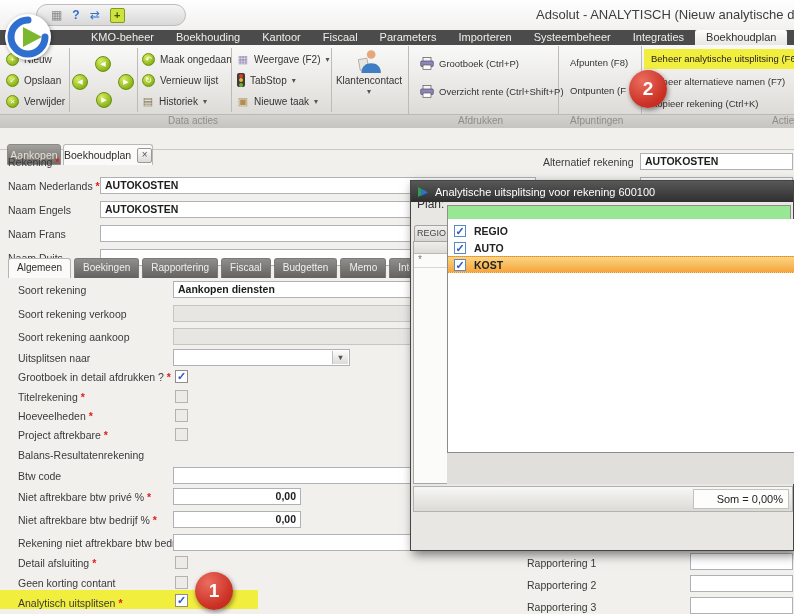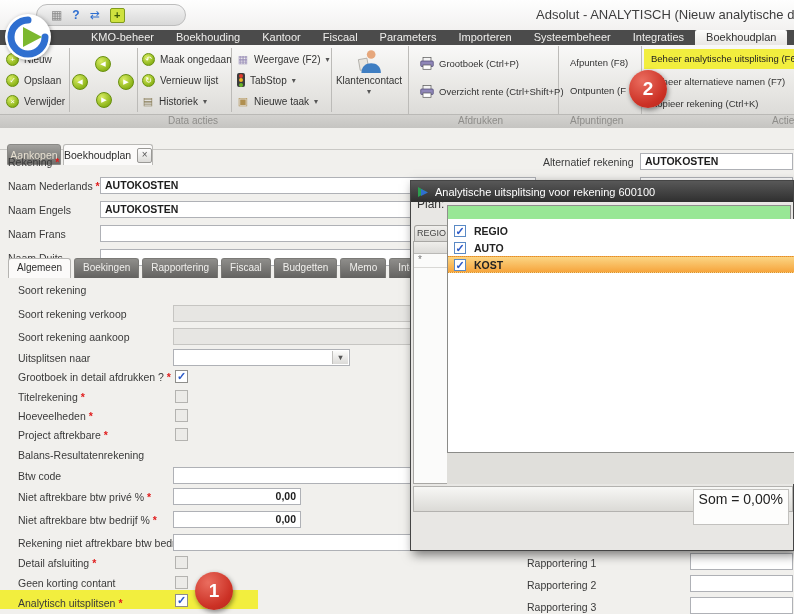--- a/index.html
+++ b/index.html
@@ -61,21 +61,21 @@
   .side-tab{position:absolute;left:3px;top:44px;width:35px;height:16px;background:linear-gradient(#f0efec,#d7d6d3);border:1px solid #a5a4a1;border-bottom:none;border-radius:3px 3px 0 0;font-size:9px;line-height:15px;text-align:center;color:#444;overflow:hidden;box-sizing:border-box}
   .side-grid{position:absolute;left:2px;top:60px;width:36px;height:243px;background:#fbfbfa;border:1px solid #a8a7a4;box-sizing:border-box}
   .side-grid .hdr{height:11px;background:linear-gradient(#efeeeb,#dcdbd8);border-bottom:1px solid #bab9b6}
   .side-grid .newrow{height:13px;border-bottom:1px solid #d9d8d5;font-size:10px;color:#777;padding-left:4px;line-height:12px}
   .drop-panel{position:absolute;left:36px;top:38px;width:348px;height:234px;background:#fff;border-left:1px solid #8b8b88;border-bottom:1px solid #8b8b88;box-sizing:border-box}
   .gray-strip{position:absolute;left:36px;top:272px;width:348px;height:31px;background:#e0dfdb}
   .opt{position:absolute;left:0;width:100%;height:17px;display:flex;align-items:center;gap:8px;padding-left:6px;box-sizing:border-box;font-size:10.5px;font-weight:bold;color:#222}
   .opt .cb{position:static;width:12px;height:12px;flex:none;background:#fff;border:1px solid #5a8ac5}
   .opt.hl{background:linear-gradient(#fbd584,#f6a53d);border-top:1px dotted #dd8f2f;border-bottom:1px dotted #dd8f2f}
   .dlg-footer{position:absolute;left:2px;top:305px;width:380px;height:26px;background:linear-gradient(#f7f7f5,#dbdad6);border:1px solid #b3b2af;box-sizing:border-box}
-  .som-box{position:absolute;right:3px;top:2px;width:96px;height:36px;background:#fdfdfc;border:1px solid #c2c1be;box-sizing:border-box;font-size:14px;color:#222;text-align:right;line-height:18px;padding-right:5px}
+  .som-box{position:absolute;right:3px;top:2px;width:96px;height:20px;background:#fdfdfc;border:1px solid #c2c1be;box-sizing:border-box;font-size:11px;color:#222;text-align:right;line-height:18px;padding-right:5px}
 </style>
 </head>
 <body>
 
 <div id="app">
 
   <div class="titlebar"></div>
   <svg class="logo" viewBox="0 0 48 48">
     <circle cx="24" cy="24" r="23" fill="#ffffff"></circle>
     <path d="M24 7a17 17 0 1 0 17 17" fill="none" stroke="#2f6fd0" stroke-width="7" stroke-linecap="round"></path>
@@ -227,20 +227,21 @@
     <span class="ftab active">Algemeen</span>
     <span class="ftab">Boekingen</span>
     <span class="ftab">Rapportering</span>
     <span class="ftab">Fiscaal</span>
     <span class="ftab">Budgetten</span>
     <span class="ftab">Memo</span>
     <span class="ftab">Inte</span>
   </div>
 
   <span class="flabel" style="left:18px;top:284px"><span>Soort rekening</span></span>
+  <div class="inp" style="left:173px;top:281px;width:360px">Aankopen diensten</div>
 
   <span class="flabel" style="left:18px;top:308px"><span>Soort rekening verkoop</span></span>
   <div class="inp dis" style="left:173px;top:305px;width:360px"></div>
 
   <span class="flabel" style="left:18px;top:331px"><span>Soort rekening aankoop</span></span>
   <div class="inp dis" style="left:173px;top:328px;width:360px"></div>
 
   <span class="flabel" style="left:18px;top:352px"><span>Uitsplitsen naar</span></span>
   <div class="inp" style="left:173px;top:349px;width:177px">
     <span></span>

